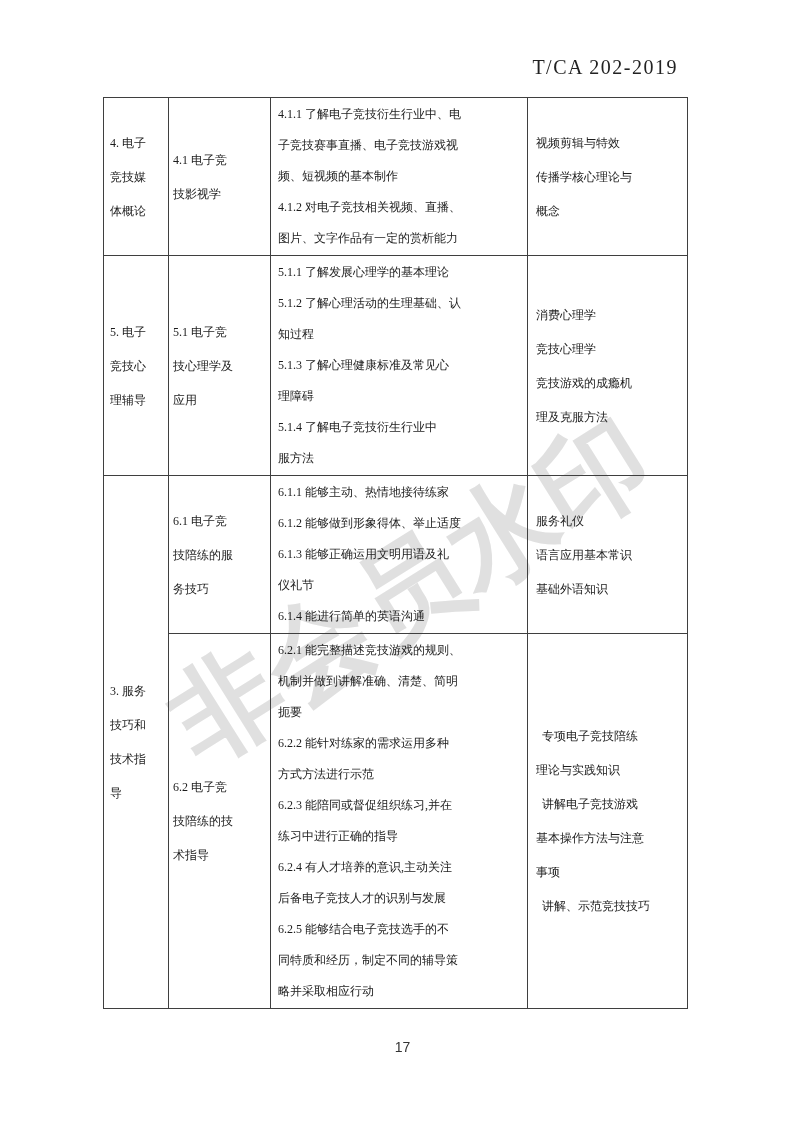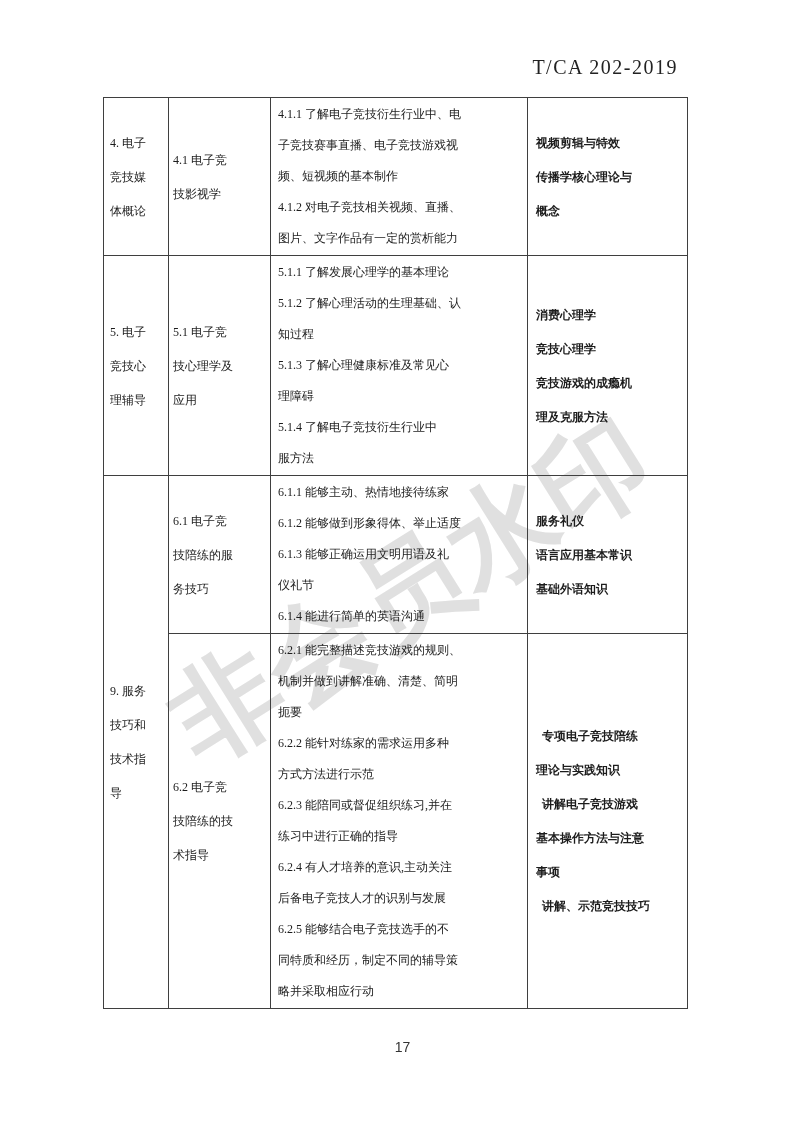--- a/index.html
+++ b/index.html
@@ -79,21 +79,20 @@
     font-size:17px;
     margin-left:20px;
   }
   td.requirement-cell{
     padding-left:7px;
     line-height:31px;
   }
   td.knowledge-cell{
     padding-left:8px;
     line-height:34px;
-    font-weight:bold;
   }
 
   
   .page-footer{
     position:absolute;
     left:0;top:1038px;width:100%;
     text-align:center;
   }
   .page-number{
     font-size:14px;
@@ -147,21 +146,21 @@
 5.1.3 了解心理健康标准及常见心
 理障碍
 5.1.4 了解电子竞技衍生行业中
 服方法</td>
         <td class="knowledge-cell">消费心理学
 竞技心理学
 竞技游戏的成瘾机
 理及克服方法</td>
       </tr>
       <tr class="r3">
-        <td class="module-cell" rowspan="2">9. 服务
+        <td class="module-cell" rowspan="2">3. 服务
 技巧和
 技术指
 导</td>
         <td class="course-cell">6.1 电子竞
 技陪练的服
 务技巧</td>
         <td class="requirement-cell">6.1.1 能够主动、热情地接待练家
 6.1.2 能够做到形象得体、举止适度
 6.1.3 能够正确运用文明用语及礼
 仪礼节

